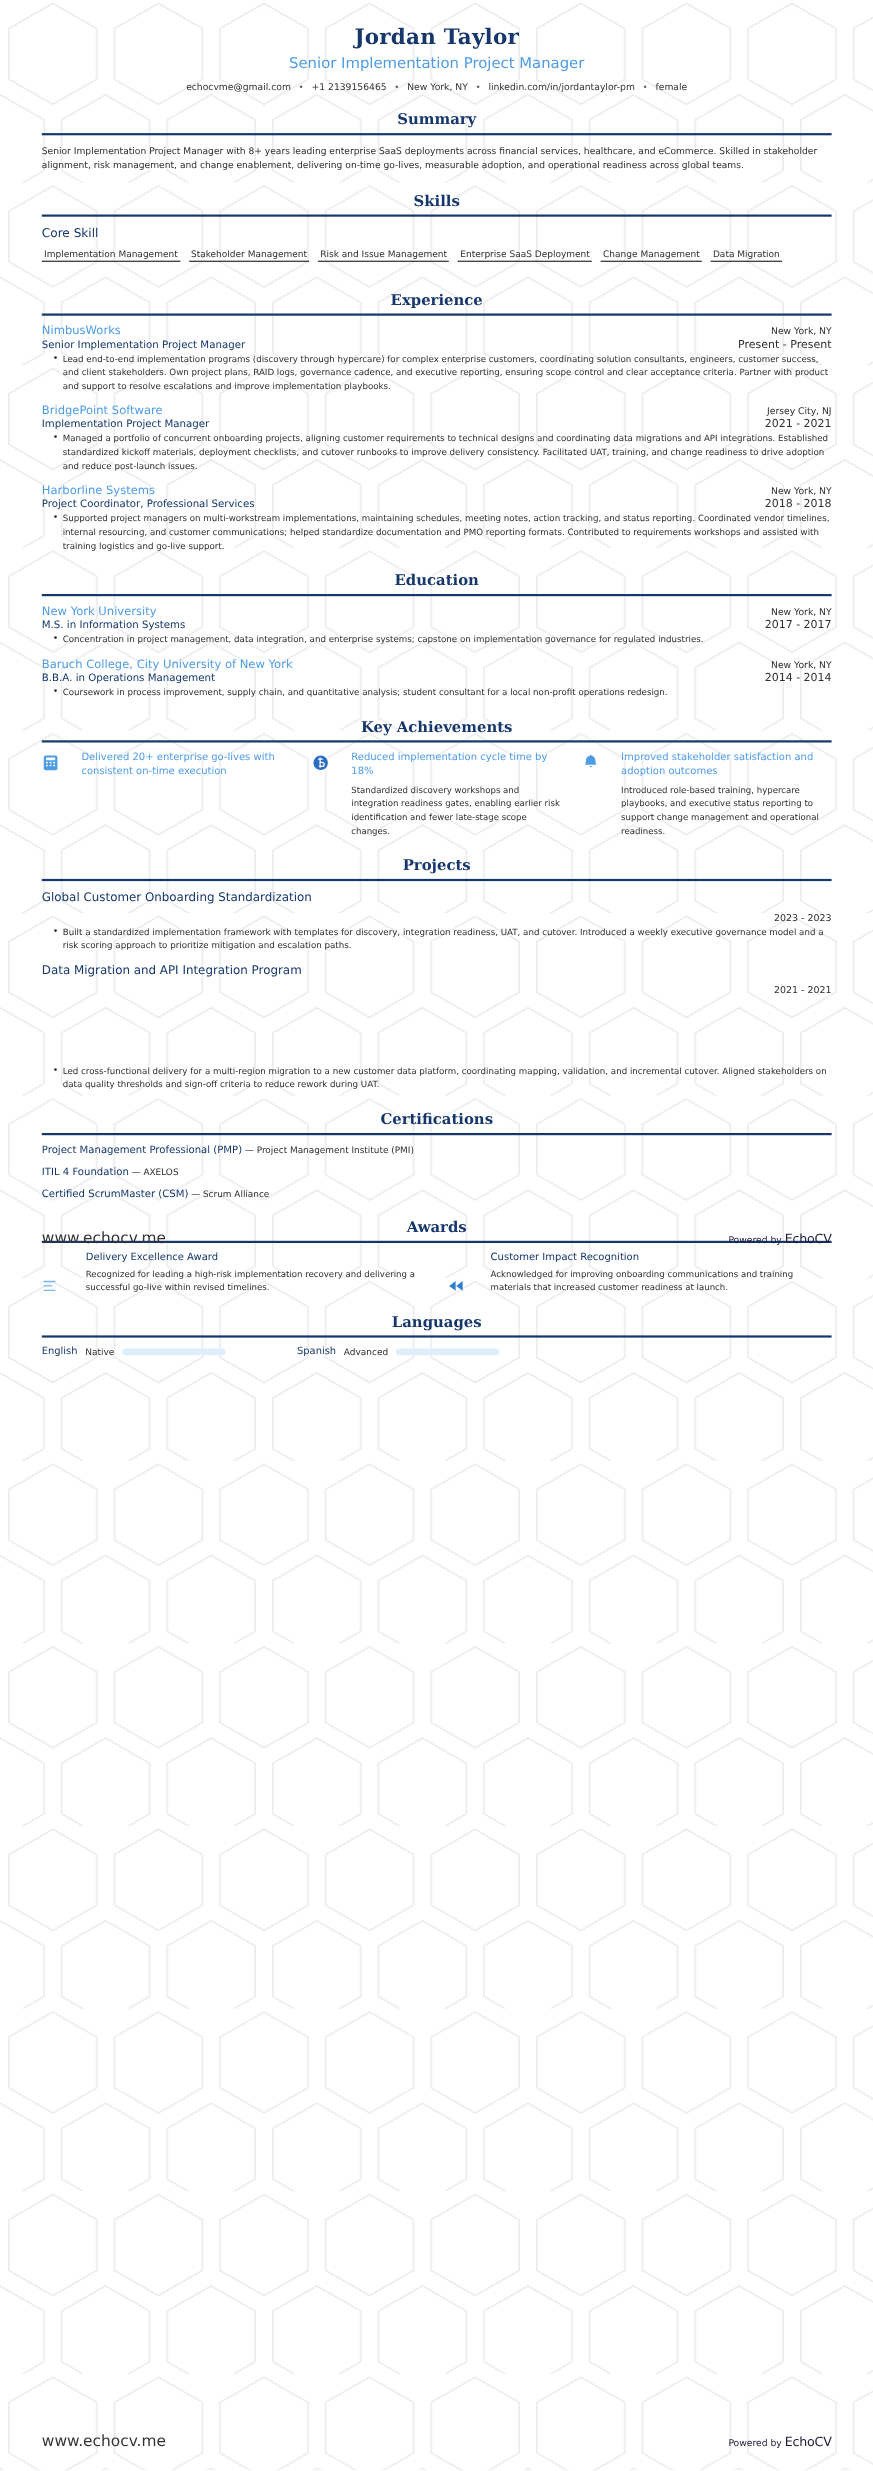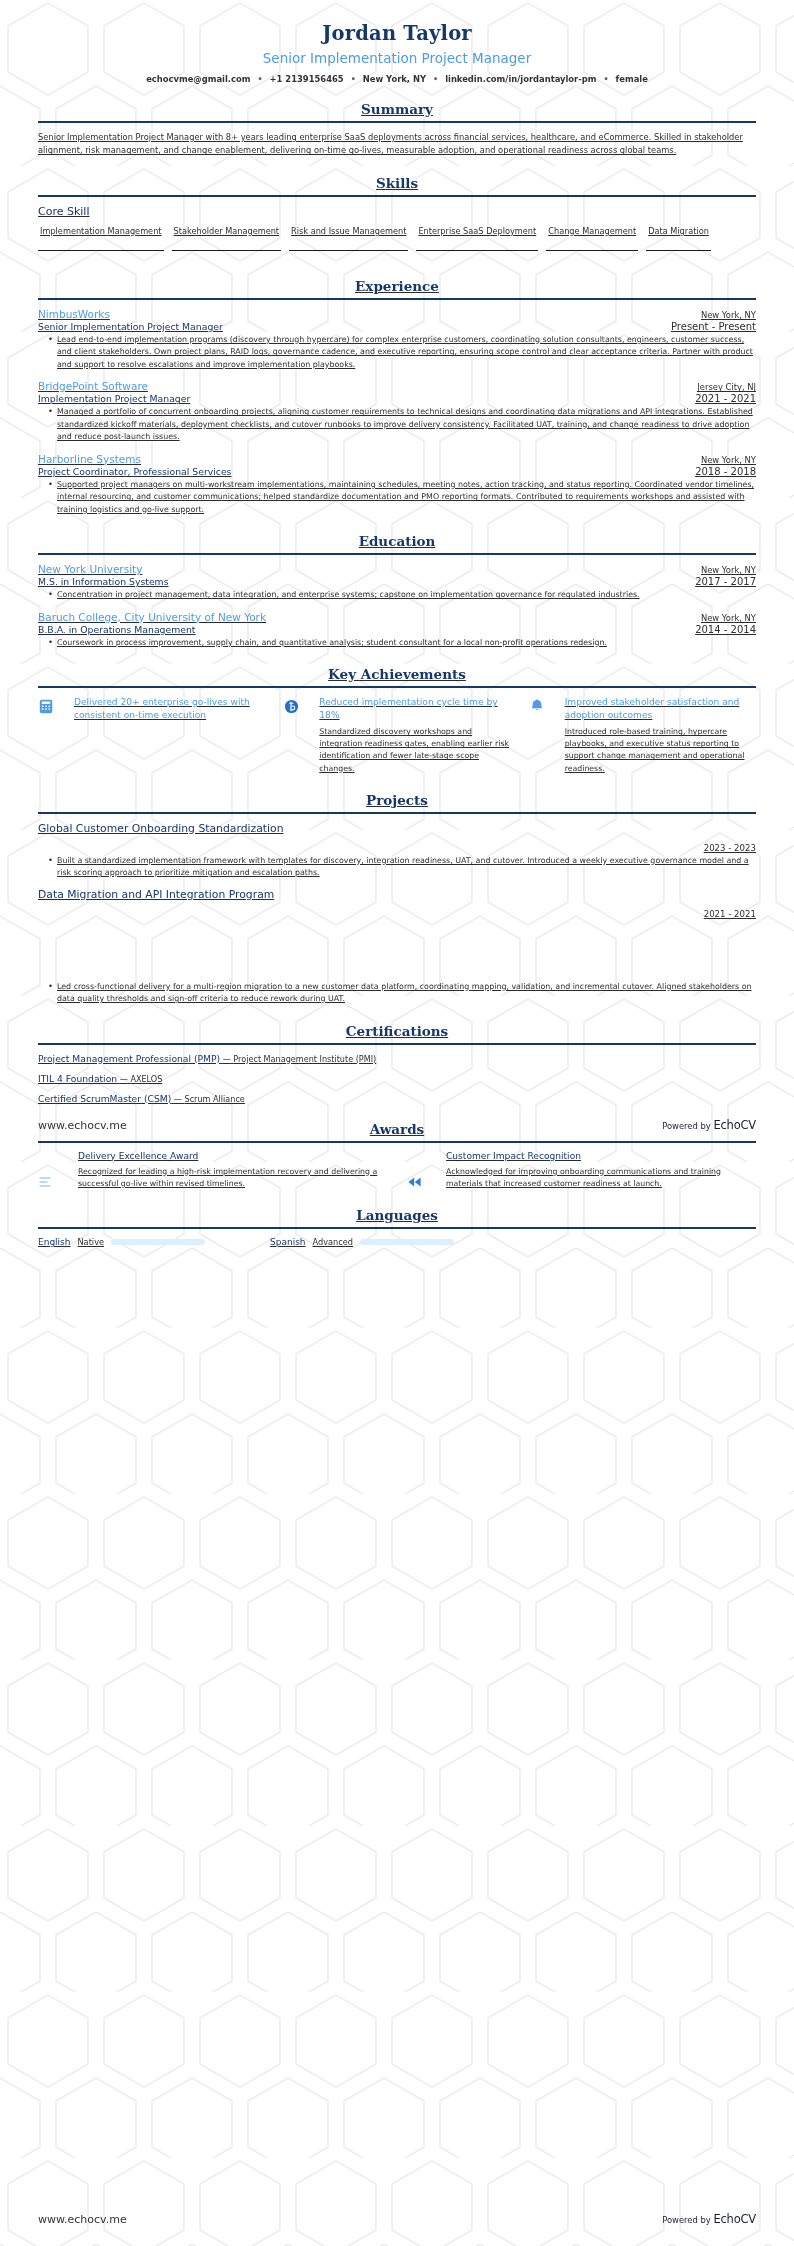--- a/index.html
+++ b/index.html
@@ -52,26 +52,25 @@
   }
   .contact-row {
     margin-top: 8px;
     font-size: 8.4px;
     color: #333;
     display: flex;
     justify-content: center;
     align-items: center;
     gap: 7px;
     flex-wrap: wrap;
-    font-weight: bold;
   }
   .contact-sep { color: #666; font-size: 8px; }
 
   
-  .section { margin-top: 17px; text-decoration: underline; }
+  .section { margin-top: 17px; }
   .section-title {
     text-align: center;
     font-family: "DejaVu Serif", serif;
     font-weight: bold;
     font-size: 13.5px;
     color: #16376b;
     padding-bottom: 4px;
   }
   .section-rule {
     border-bottom: 2px solid #16376b;
@@ -93,21 +92,21 @@
   }
   .skills-list {
     display: flex;
     flex-wrap: wrap;
     gap: 0px 8px;
   }
   .skill-chip {
     font-size: 8.2px;
     color: #2f2f2f;
     border-bottom: 1px solid #1a1a1a;
-    padding: 0 2px 14px 2px;
+    padding: 0 2px 1px 2px;
     margin-bottom: 10px;
     white-space: nowrap;
   }
 
   
   .entry { margin-bottom: 9px; }
   .entry-line {
     display: flex;
     justify-content: space-between;
     align-items: baseline;
@@ -271,21 +270,21 @@
   .page-footer {
     position: absolute;
     left: 38px;
     right: 38px;
     display: flex;
     justify-content: space-between;
     align-items: baseline;
     z-index: 2;
   }
   .footer-url {
-    font-size: 11px;
+    font-size: 14px;
     color: #333;
   }
   .footer-brand {
     font-size: 8.4px;
     color: #1c1c3a;
     margin-left: 28px;
   }
   .footer-brand .brand-strong {
     font-size: 11.5px;
     letter-spacing: -.2px;

